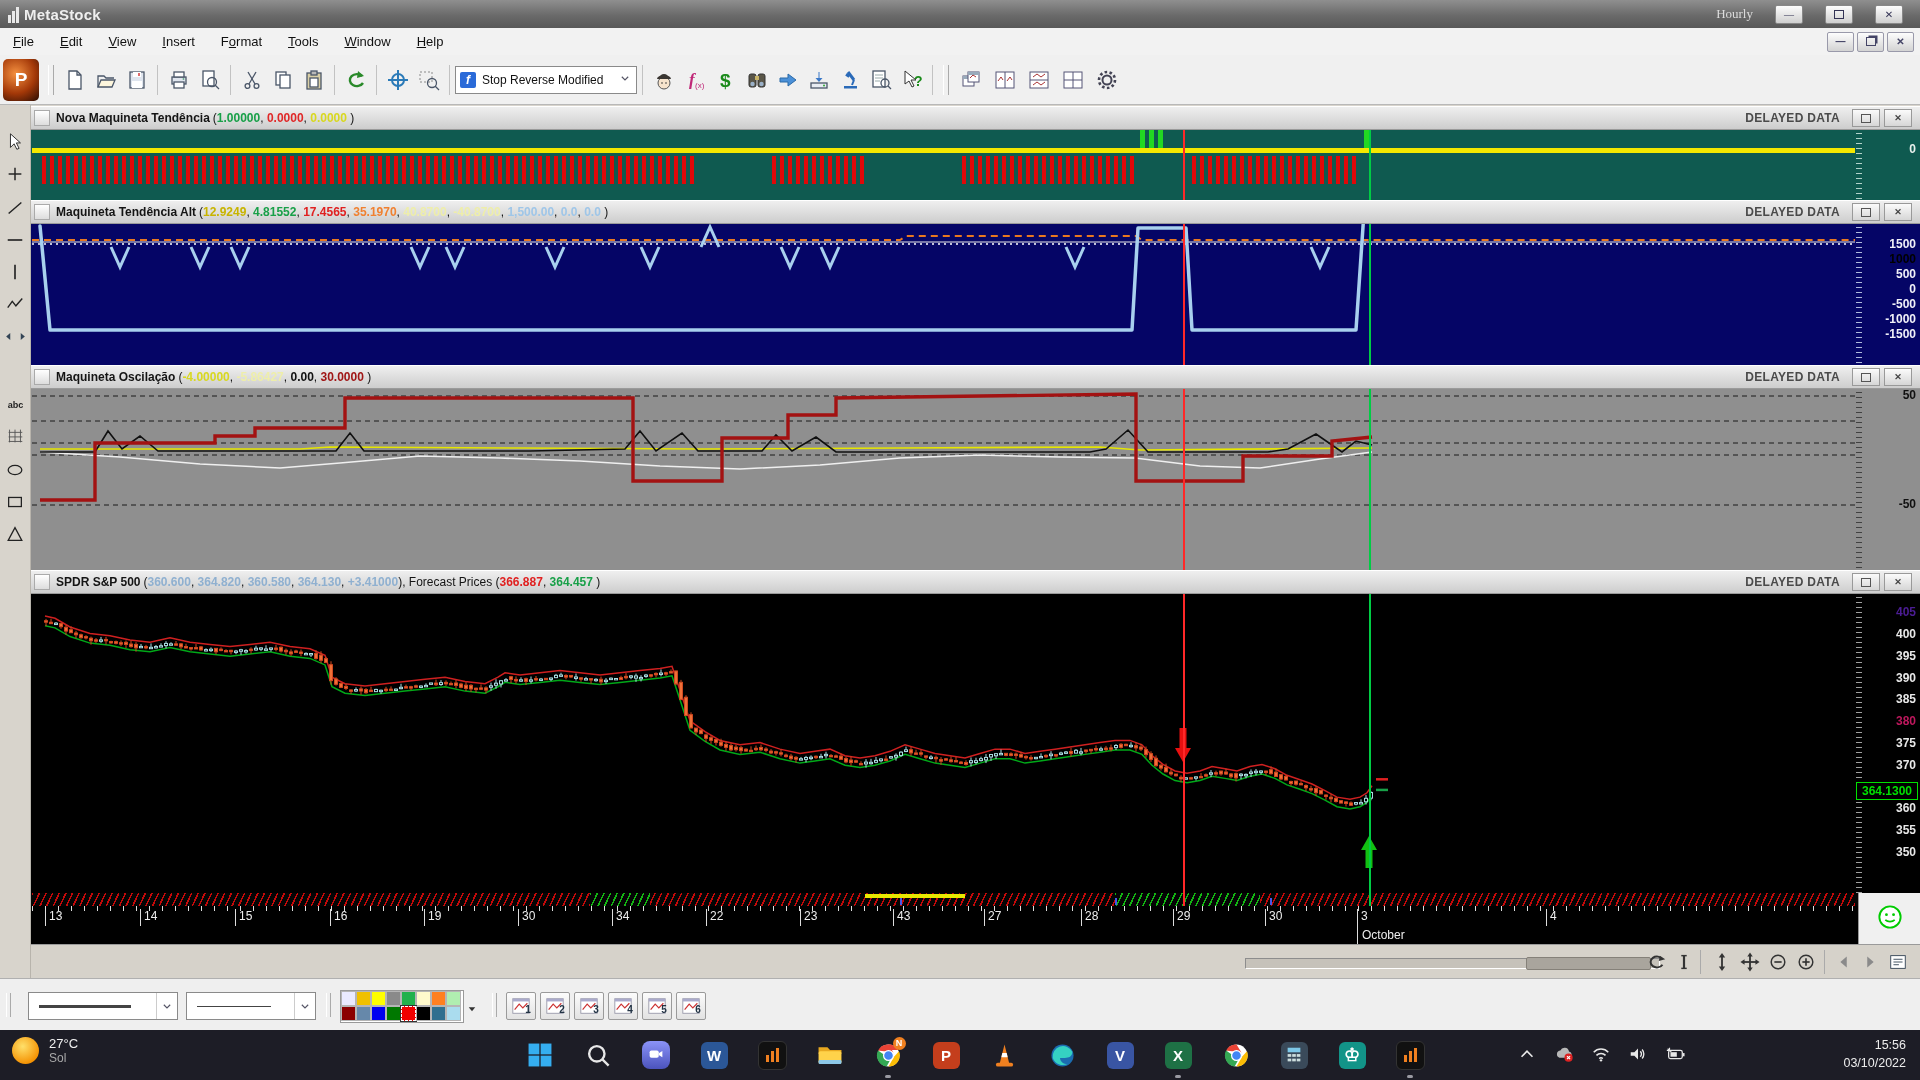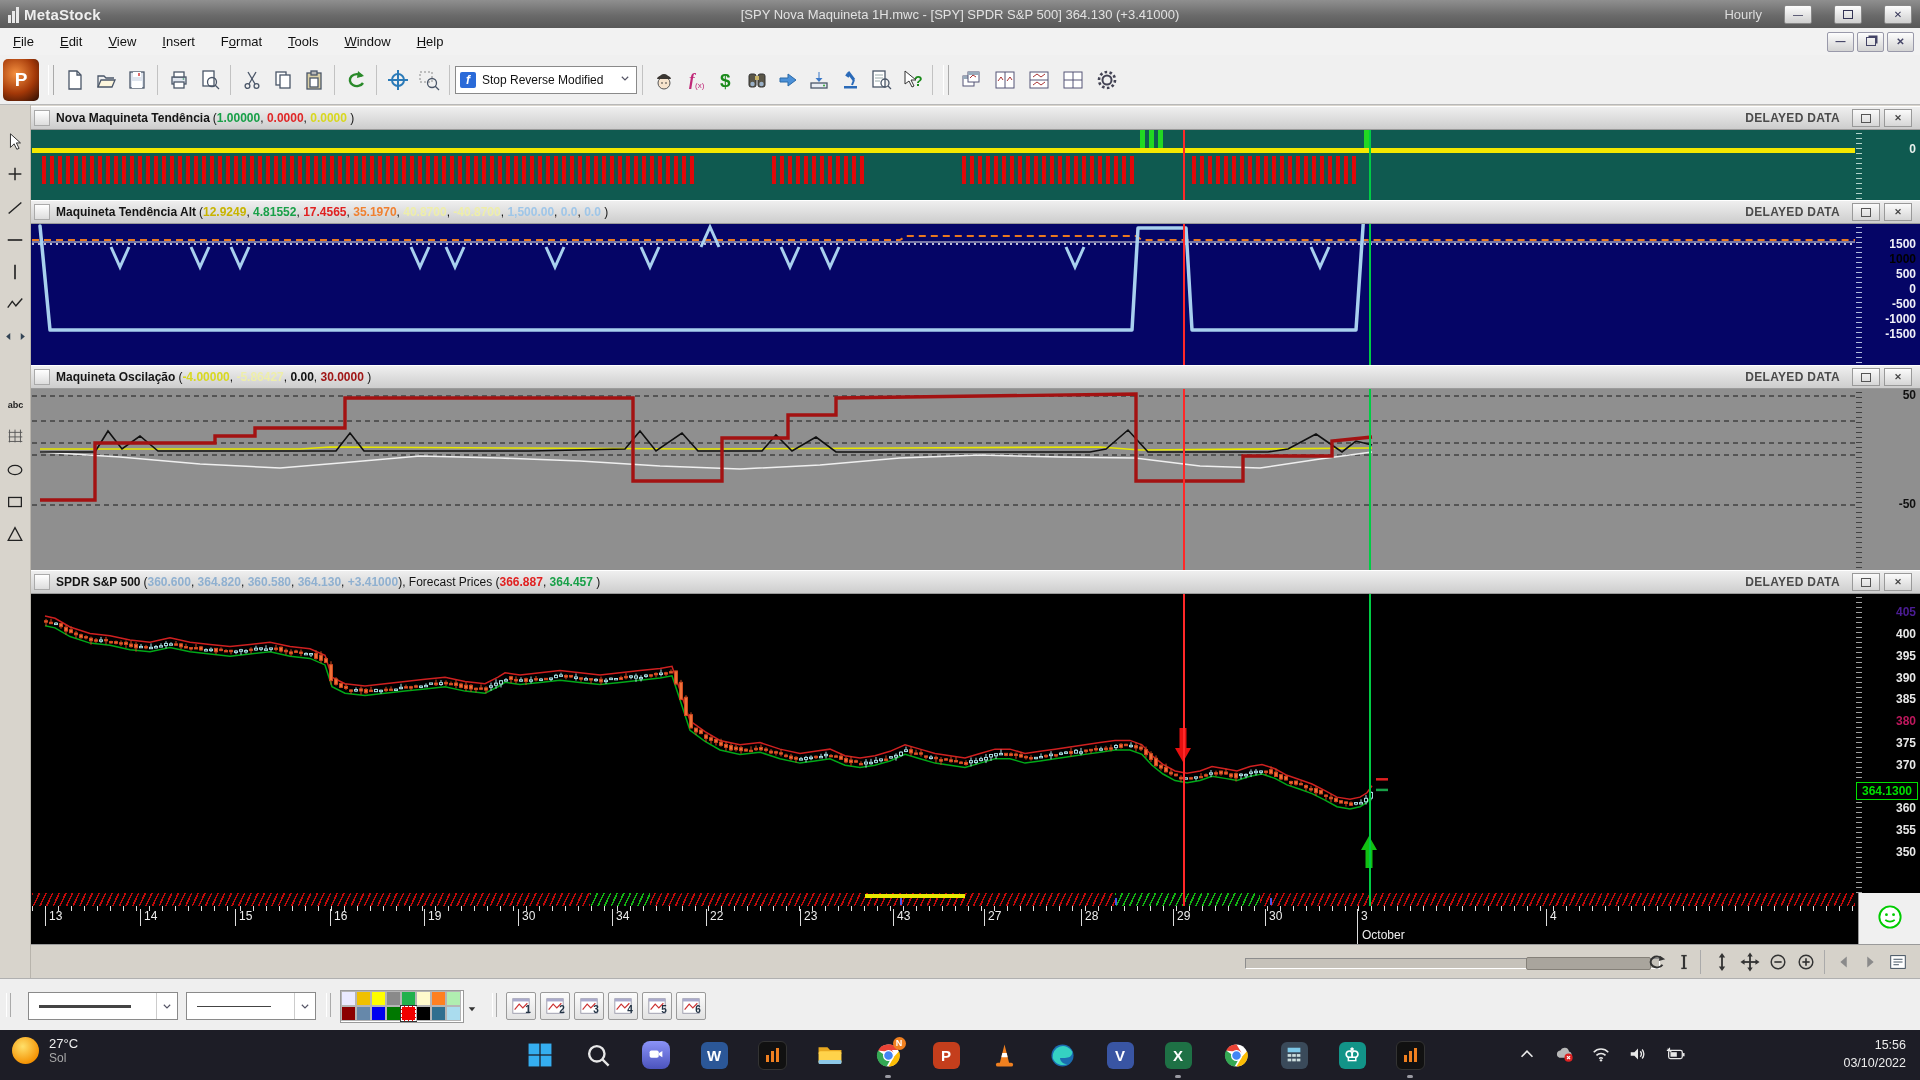--- a/index.html
+++ b/index.html
@@ -4,21 +4,21 @@
 <style>
 html,body{margin:0;padding:0;background:#333;}
 #screen{position:relative;width:1920px;height:1080px;overflow:hidden;background:#d8d4cc;font-family:"Liberation Sans",sans-serif;-webkit-font-smoothing:antialiased;}
 .abs{position:absolute;}
 
 #titlebar{left:0;top:0;width:1920px;height:28px;background:linear-gradient(#8f8f8f,#6a6a6a 55%,#585858);display:flex;align-items:center;color:#efefef;z-index:10;}
 #ms-logo{display:flex;align-items:flex-end;margin-left:8px;gap:4px;}
 #ms-logo .bars i{display:inline-block;width:3px;background:#e8e8e8;margin-right:1px;vertical-align:bottom;}
 #app-name{font-weight:bold;font-size:15px;letter-spacing:.2px;}
 #doc-title{position:absolute;left:0;right:0;text-align:center;font-size:13px;color:#e2e2e2;pointer-events:none;}
-#tb-right{margin-left:auto;display:flex;align-items:center;gap:22px;margin-right:8px;z-index:2;}
+#tb-right{margin-left:auto;display:flex;align-items:center;gap:22px;margin-right:17px;z-index:2;font-family:Liberation Serif, serif;}
 #periodicity{font-size:13px;color:#ddd;}
 .winbtn{width:26px;height:17px;background:linear-gradient(#fdfdfd,#cfcfcf);border:1px solid #888;border-radius:2px;display:flex;align-items:center;justify-content:center;font-size:10px;color:#335;}
 
 #menubar{left:0;top:28px;width:1920px;height:27px;background:#f2f2f2;border-bottom:1px solid #cfcfcf;display:flex;align-items:center;font-size:13px;color:#111;z-index:10;}
 .menu-item{padding:4px 13px;}
 #mdi-controls{margin-left:auto;margin-right:6px;display:flex;gap:3px;}
 .mdibtn{width:25px;height:18px;background:linear-gradient(#fdfdfd,#d3d3d3);border:1px solid #99a;border-radius:2px;display:flex;align-items:center;justify-content:center;color:#446;font-size:10px;font-weight:bold;}
 
 #toolbar{left:0;top:55px;width:1920px;height:49px;background:#f0f0f0;border-bottom:1px solid #b8b8b8;display:flex;align-items:center;z-index:10;}
 .tbtn{width:29px;height:30px;display:flex;align-items:center;justify-content:center;margin:0 1px;}
@@ -79,21 +79,20 @@
 </head>
 <body>
 
 <div id="screen">
 
   <div id="titlebar" class="abs">
     <div id="ms-logo">
       <span class="bars"><i style="height:8px"></i><i style="height:12px"></i><i style="height:16px"></i></span>
       <span id="app-name">MetaStock</span>
     </div>
-    <div id="doc-title">[SPY Nova Maquineta 1H.mwc - [SPY] SPDR S&amp;P 500]   364.130 (+3.41000)</div>
     <div id="tb-right">
       <span id="periodicity">Hourly</span>
       <span class="winbtn">—</span>
       <span class="winbtn">
           <span class="boxg" style="width:8px;height:7px;border:1px solid #335;display:inline-block"></span>
         </span>
       <span class="winbtn">✕</span>
     </div>
   </div>
 

